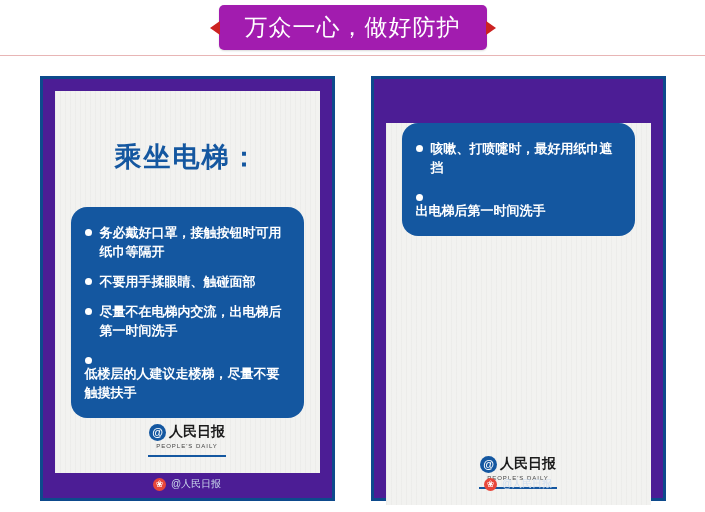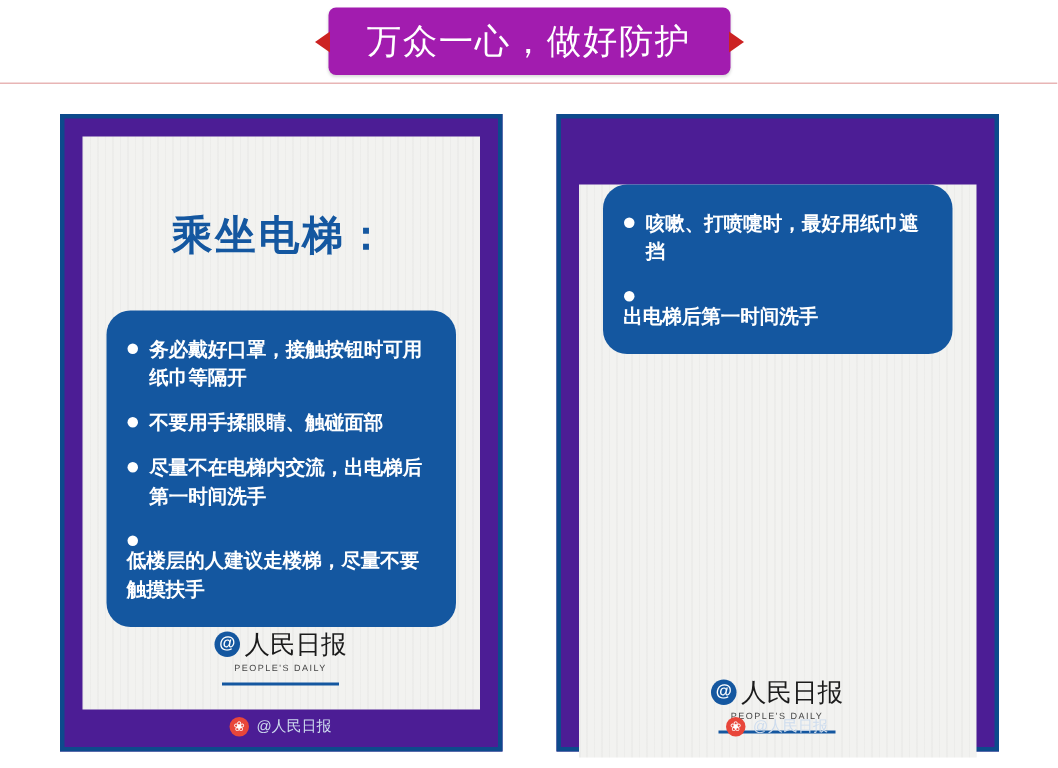--- a/index.html
+++ b/index.html
@@ -135,22 +135,22 @@
     height: 17px;
     border-radius: 50%;
     background: #1457a0;
     color: #fff;
     font-size: 11px;
     line-height: 17px;
     text-align: center;
     font-weight: bold;
   }
   .logo-cn {
-    font-size: 17px;
-    font-weight: normal;
+    font-size: 14px;
+    font-weight: bold;
     color: #1b1b1b;
     letter-spacing: 0;
   }
   .logo-en {
     font-size: 6px;
     color: #444;
     letter-spacing: 1px;
     margin-top: 2px;
   }
   .rule {

